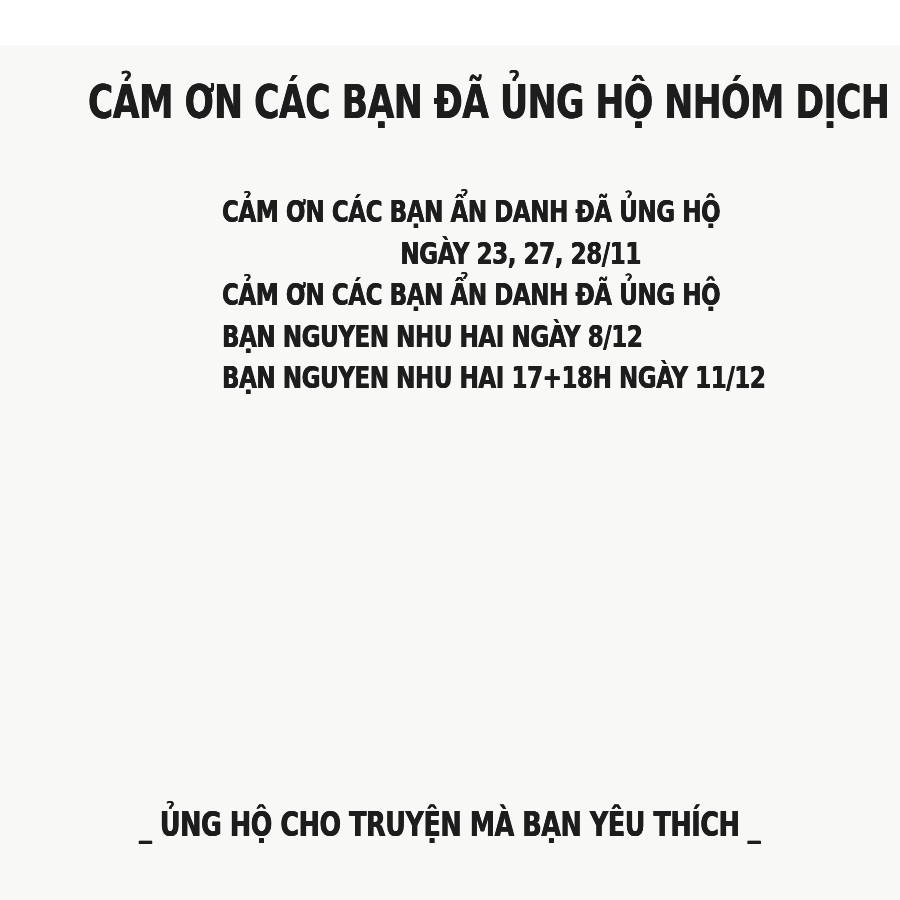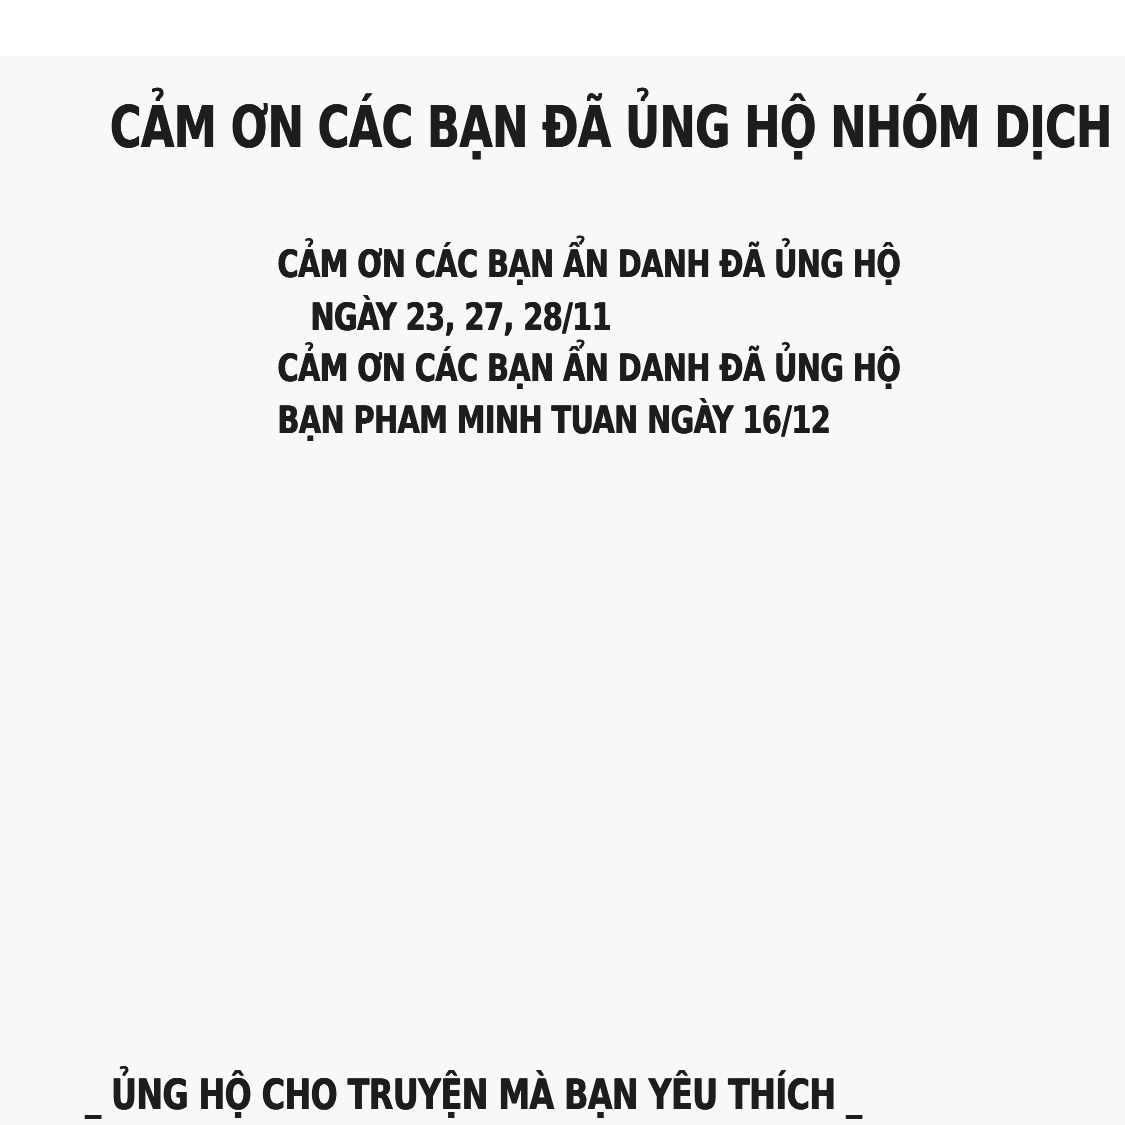--- a/index.html
+++ b/index.html
@@ -46,31 +46,31 @@
     line-height: 41.5px;
     text-align: left;
     text-decoration: underline;
   }
   .credit-line .comic-text {
     font-size: 28px;
     transform: scale(0.82, 1.08);
     transform-origin: left center;
   }
   .credit-line--center {
-    text-align: left;
+    text-align: right;
   }
   .credit-line--center .comic-text {
     transform-origin: center center;
   }
   .footer-wrap {
     position: absolute;
-    top: 812px;
+    top: 760px;
     left: 0;
     width: 100%;
-    text-align: left;
+    text-align: center;
   }
   .footer-wrap .comic-text {
     font-size: 31px;
     transform: scale(0.82, 1.08);
     transform-origin: center top;
   }
 </style>
 </head>
 <body>
 
@@ -84,21 +84,24 @@
     <div class="credit-line">
       <span class="comic-text">CẢM ƠN CÁC BẠN ẨN DANH ĐÃ ỦNG HỘ</span>
     </div>
     <div class="credit-line credit-line--center">
       <span class="comic-text">NGÀY 23, 27, 28/11</span>
     </div>
     <div class="credit-line">
       <span class="comic-text">CẢM ƠN CÁC BẠN ẨN DANH ĐÃ ỦNG HỘ</span>
     </div>
     <div class="credit-line">
-      <span class="comic-text">BẠN PHAM MINH TUAN NGÀY 16/12</span>
+      <span class="comic-text">BẠN NGUYEN NHU HAI NGÀY 8/12</span>
+    </div>
+    <div class="credit-line">
+      <span class="comic-text">BẠN NGUYEN NHU HAI 17+18H NGÀY 11/12</span>
     </div>
   </div>
 
   <div class="footer-wrap">
     <span class="comic-text">_ ỦNG HỘ CHO TRUYỆN MÀ BẠN YÊU THÍCH _</span>
   </div>
 
 </div>
 
 </body></html>

